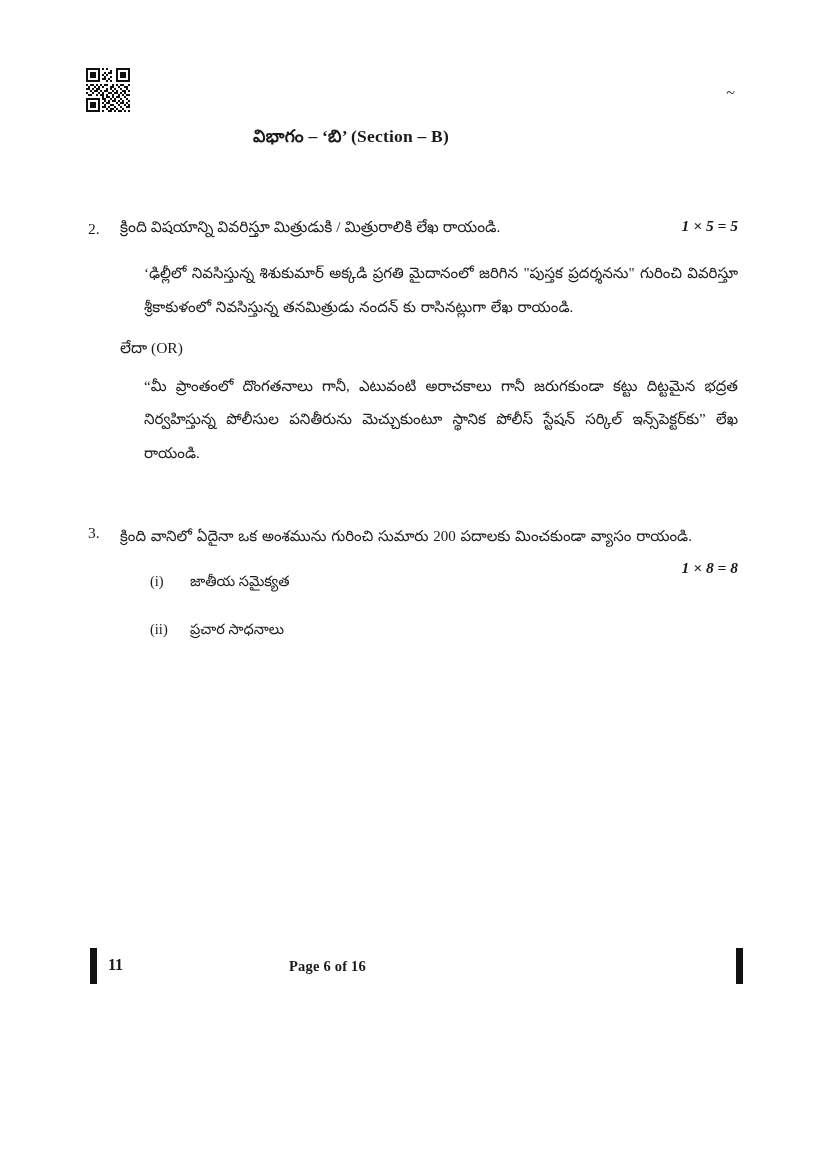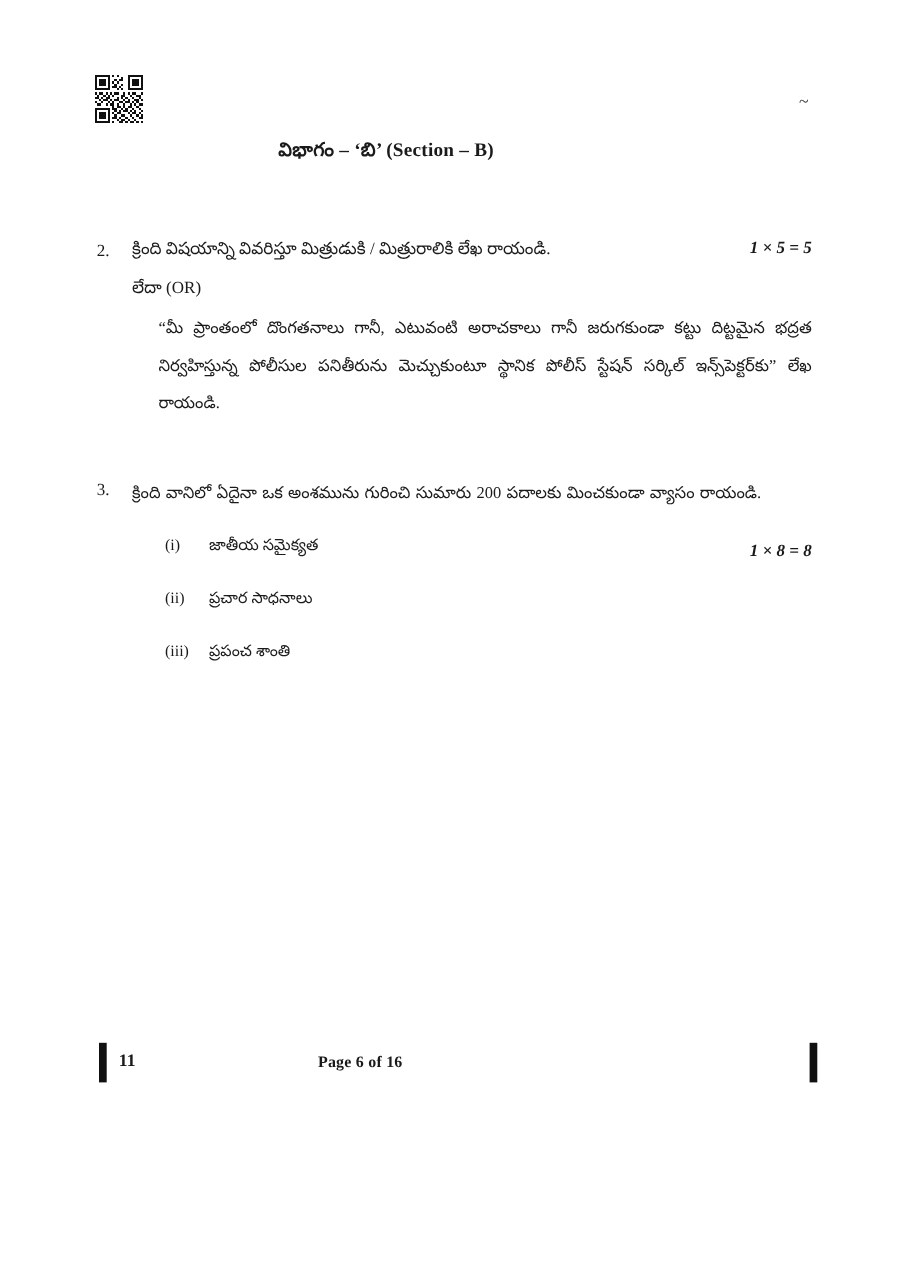--- a/index.html
+++ b/index.html
@@ -301,46 +301,43 @@
   <div class="section-heading">విభాగం – ‘బి’ (Section – B)</div>
 
   <div class="content">
 
     <div class="qrow">
       <div class="qnum">2.</div>
       <div class="qbody">
         <div class="tel">క్రింది విషయాన్ని వివరిస్తూ మిత్రుడుకి / మిత్రురాలికి లేఖ రాయండి.</div>
         <div class="marks" style="top:2px;">1 × 5 = 5</div>
 
+        <div class="tel-just indent" style="margin-top:18px;">‘ఢిల్లీలో నివసిస్తున్న శిశుకుమార్ అక్కడి ప్రగతి మైదానంలో జరిగిన "పుస్తక ప్రదర్శనను" గురించి వివరిస్తూ శ్రీకాకుళంలో నివసిస్తున్న తనమిత్రుడు నందన్ కు రాసినట్లుగా లేఖ రాయండి.</div>
 
         <div class="or">లేదా (OR)</div>
 
         <div class="tel-just indent">“మీ ప్రాంతంలో దొంగతనాలు గానీ, ఎటువంటి అరాచకాలు గానీ జరుగకుండా కట్టు దిట్టమైన భద్రత నిర్వహిస్తున్న పోలీసుల పనితీరును మెచ్చుకుంటూ స్థానిక పోలీస్ స్టేషన్ సర్కిల్ ఇన్స్‌పెక్టర్‌కు” లేఖ రాయండి.</div>
       </div>
     </div>
 
     <div class="qrow" style="margin-top:48px;">
       <div class="qnum">3.</div>
       <div class="qbody">
         <div class="tel-just" style="line-height:2.3;">క్రింది వానిలో ఏదైనా ఒక అంశమును గురించి సుమారు 200 పదాలకు మించకుండా వ్యాసం రాయండి.</div>
-        <div class="marks" style="top:60px;">1 × 8 = 8</div>
+        <div class="marks" style="top:40px;">1 × 8 = 8</div>
 
         <div class="sub-list">
           <div class="sub-item">
             <span class="sub-rn">(i)</span>
             <span class="sub-txt">జాతీయ సమైక్యత</span>
           </div>
           <div class="sub-item">
             <span class="sub-rn">(ii)</span>
             <span class="sub-txt">ప్రచార సాధనాలు</span>
           </div>
-          <div class="sub-item">
-            <span class="sub-rn">(iii)</span>
-            <span class="sub-txt">ప్రపంచ శాంతి</span>
-          </div>
         </div>
       </div>
     </div>
 
   </div>
 
   <div class="footer">
     <div class="bar-left"></div>
     <div class="bar-right"></div>
     <div class="pg-num">11</div>

